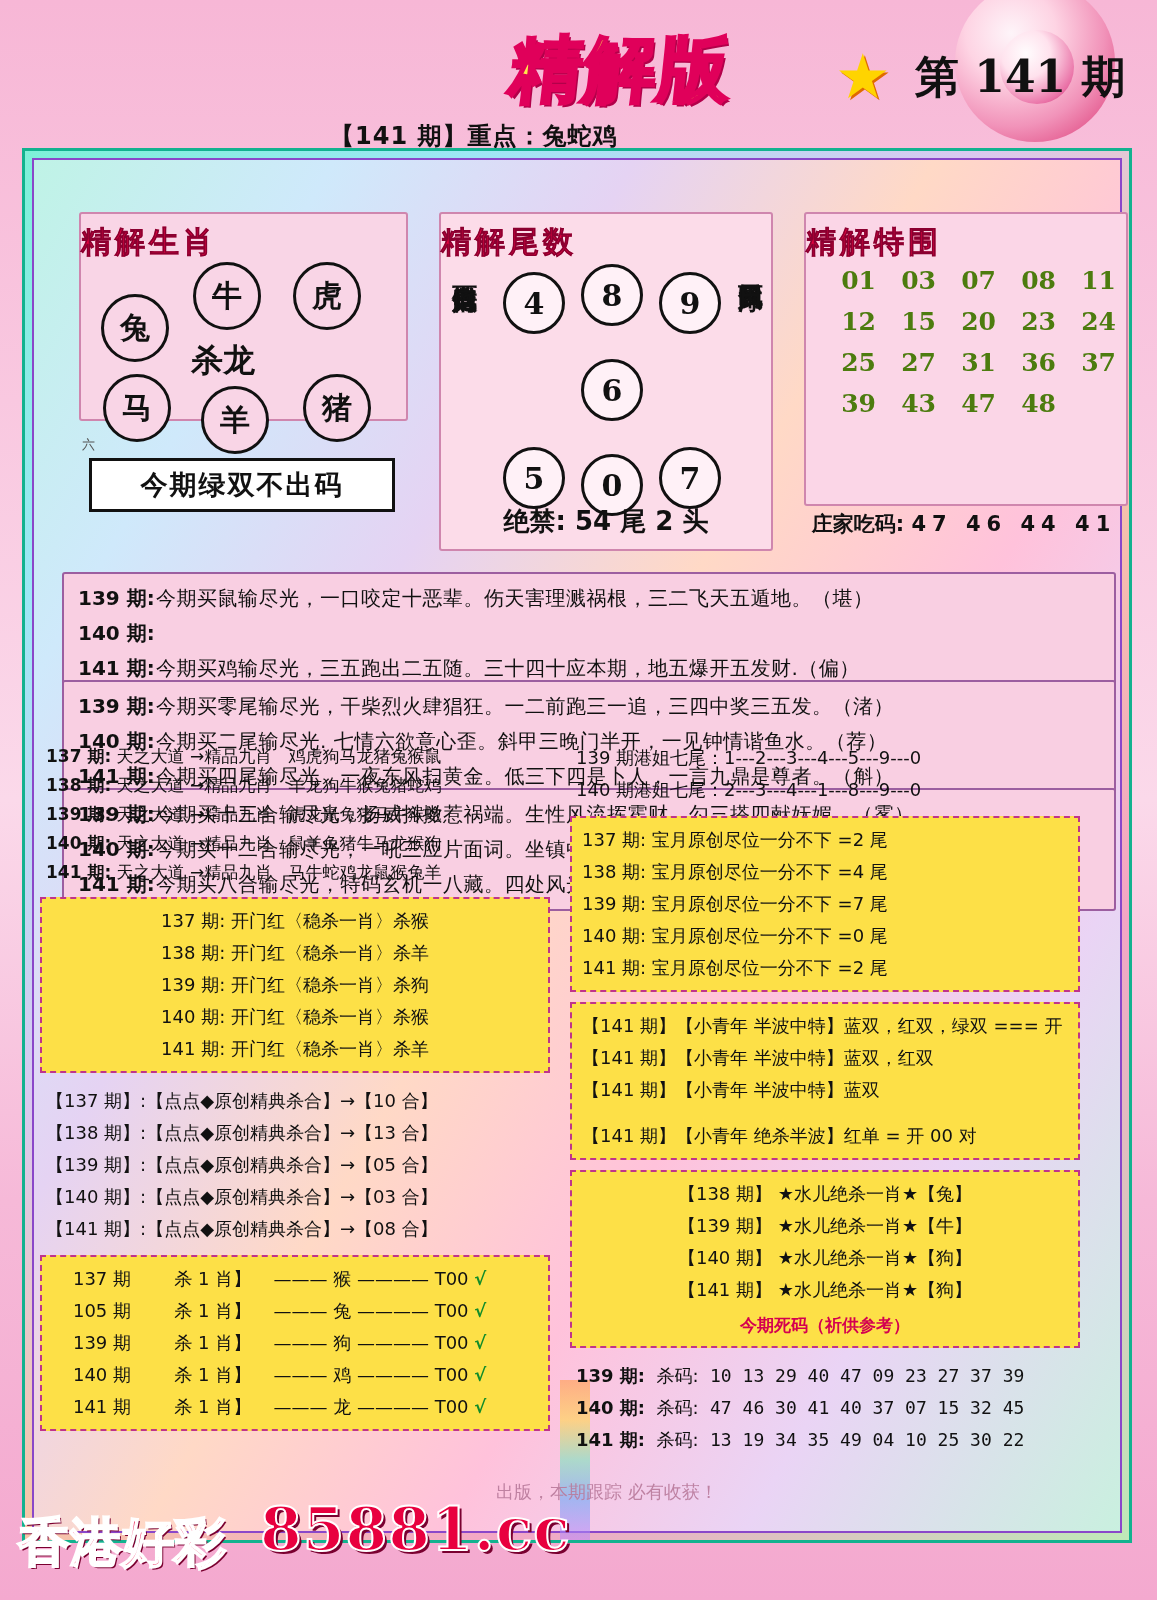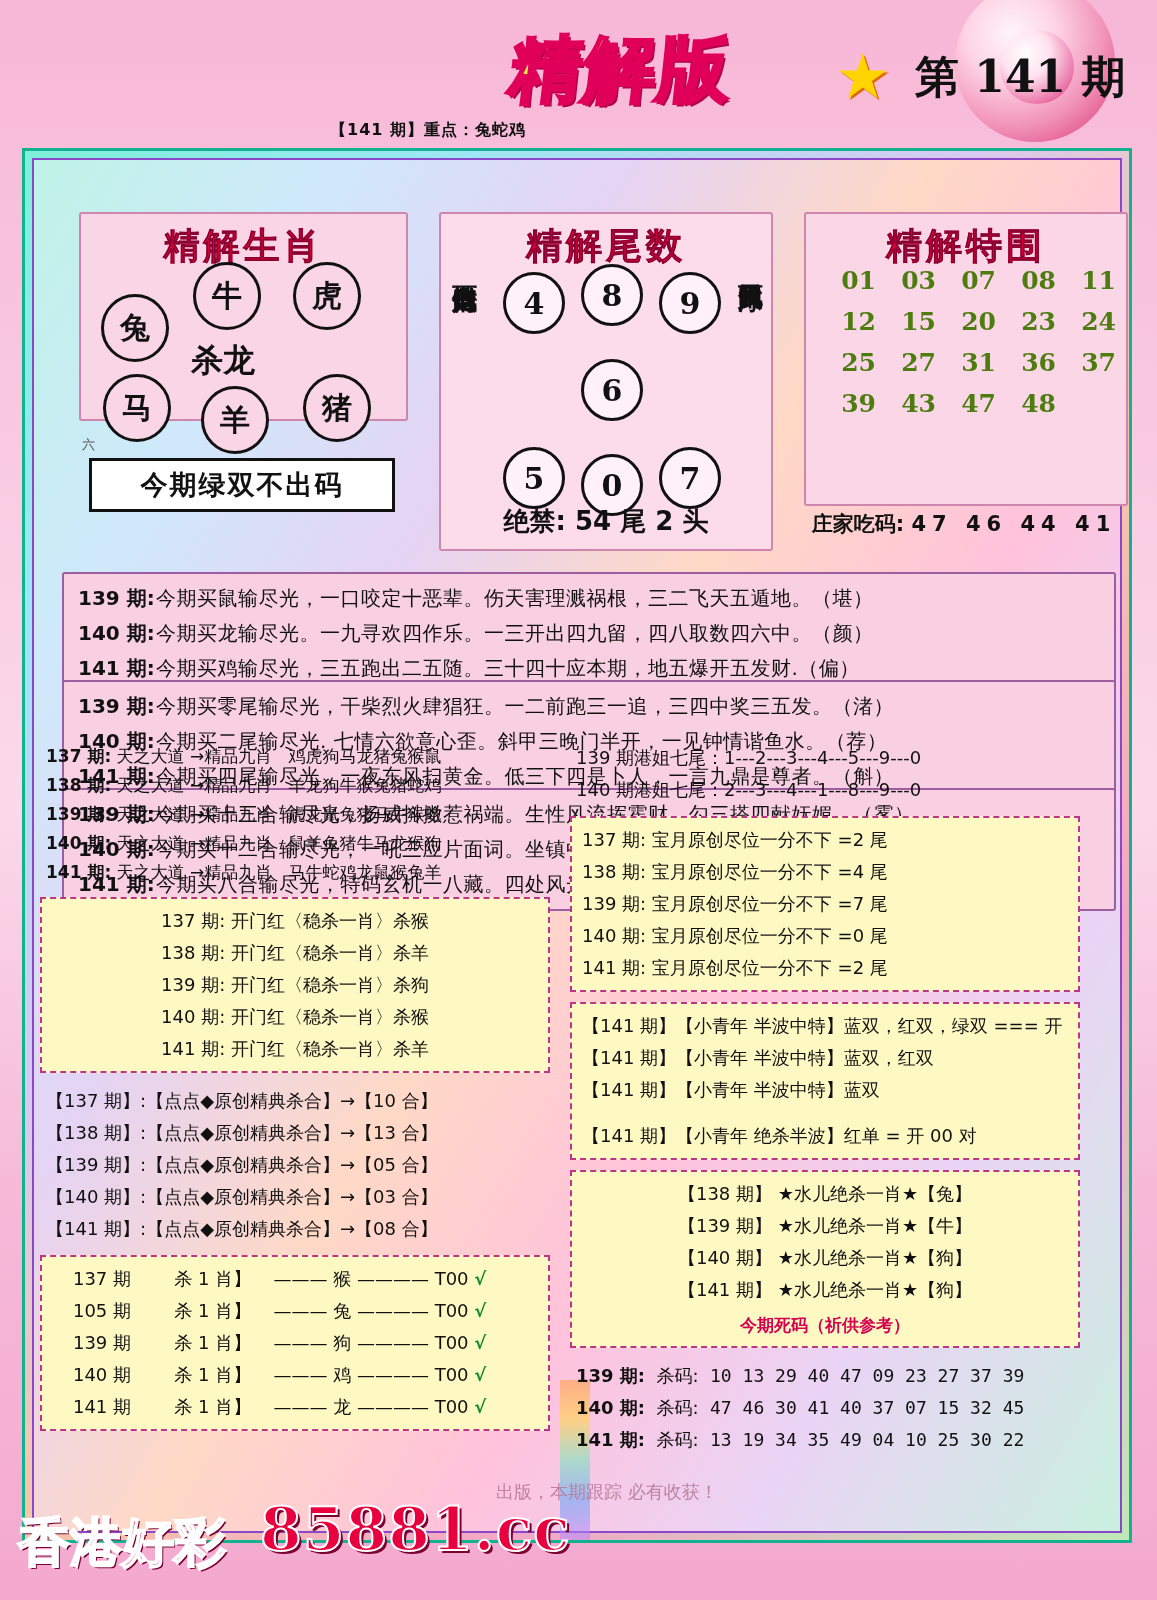--- a/index.html
+++ b/index.html
@@ -35,43 +35,43 @@
     position:absolute;left:955px;top:-18px;width:160px;height:160px;border-radius:50%;
     background:radial-gradient(circle at 35% 32%,#ffffff 0%,#ffd9e6 30%,#f08cb4 62%,#d4145a 100%);
     opacity:.85;
   }
   .ball-deco2{
     position:absolute;left:1000px;top:30px;width:74px;height:74px;border-radius:50%;
     background:radial-gradient(circle at 35% 32%,#fff 0%,#ffe3ee 35%,#e86aa2 75%,#b3004a 100%);
     opacity:.9;
   }
   .subtitle{
-    position:absolute;left:330px;top:120px;font-size:16px;font-weight:bold;color:#111;
+    position:absolute;left:330px;top:120px;font-size:24px;font-weight:bold;color:#111;
     letter-spacing:1px;
   }
 
   
   .frame{
     position:absolute;left:22px;top:148px;width:1110px;height:1395px;
     background:linear-gradient(135deg,#7ef0d8 0%,#9ee7f5 18%,#d9c9f0 38%,#f6c6a8 55%,#f3a6c6 75%,#bfe9b8 100%);
     border:3px solid #12b28f;
     padding:4px;box-sizing:border-box;
   }
   .frame-in{
     position:absolute;inset:7px;border:2px solid #8a47c9;
     background:linear-gradient(120deg,#bff3e6 0%,#cfe9fb 16%,#e5d3f3 32%,#ffd9c6 48%,#ffc2db 64%,#ead4f5 80%,#c9f0df 100%);
   }
 
   
   .panel{
     position:absolute;background:#fcd9e8;border:2px solid #cf86ae;border-radius:3px;
   }
   .panel-title{
-    text-align:center;font-family:"DejaVu Serif","Liberation Serif",serif;
-    font-weight:bold;font-size:36px;color:#e8003f;
+    font-family:"DejaVu Serif","Liberation Serif",serif;
+    font-weight:bold;font-size:30px;color:#e8003f;
     -webkit-text-stroke:.6px #8a0030;
     letter-spacing:4px;margin-top:8px;
   }
   
   #panel-zodiac{left:45px;top:52px;width:325px;height:205px;background:#f9d5e6;}
   .zodiac{
     position:absolute;width:62px;height:62px;border-radius:50%;
     border:3px solid #111;background:#f9d5e6;
     font-size:30px;font-weight:bold;color:#111;
     display:flex;align-items:center;justify-content:center;
@@ -132,21 +132,21 @@
     display:flex;align-items:baseline;font-size:20px;color:#111;
     padding:4px 14px;white-space:nowrap;
   }
   .vrow .iss{width:78px;font-weight:bold;}
   .vrow .txt{letter-spacing:.5px;}
 
   
   .colL{position:absolute;left:40px;top:740px;width:510px;}
   .colR{position:absolute;left:570px;top:740px;width:510px;}
   .box{
-    background:#fef9c3;border:2px dashed #c0338b;margin-bottom:10px;padding:6px 8px;
+    background:#fde047;border:2px dashed #c0338b;margin-bottom:10px;padding:6px 8px;
   }
   .plain{background:transparent;border:none;padding:2px 4px;margin-bottom:8px;}
   .line{font-size:17px;color:#111;white-space:nowrap;padding:3px 2px;}
   .line .iss{font-weight:bold;}
   .center{text-align:center;}
   .mono{font-family:"DejaVu Sans Mono","Liberation Mono",monospace;}
   .bigline{font-size:18px;padding:4px 2px;}
   .redtxt{color:#d40050;font-weight:bold;}
   .check{color:#118c2a;font-weight:bold;}
   .brand{
@@ -245,21 +245,20 @@
         <b>47  46  44  41</b>
       </div>
 
       <div class="verse" style="top:412px;">
         <div class="vrow">
           <span class="iss">139 期:</span>
           <span class="txt">今期买鼠输尽光，一口咬定十恶辈。伤天害理溅祸根，三二飞天五遁地。（堪）</span>
         </div>
         <div class="vrow">
           <span class="iss">140 期:</span>
-          <span class="txt">今期买龙输尽光。一九寻欢四作乐。一三开出四九留，四八取数四六中。（颜）</span>
         </div>
         <div class="vrow">
           <span class="iss">141 期:</span>
           <span class="txt">今期买鸡输尽光，三五跑出二五随。三十四十应本期，地五爆开五发财.（偏）</span>
         </div>
       </div>
 
       <div class="verse" style="top:520px;">
         <div class="vrow">
           <span class="iss">139 期:</span>

